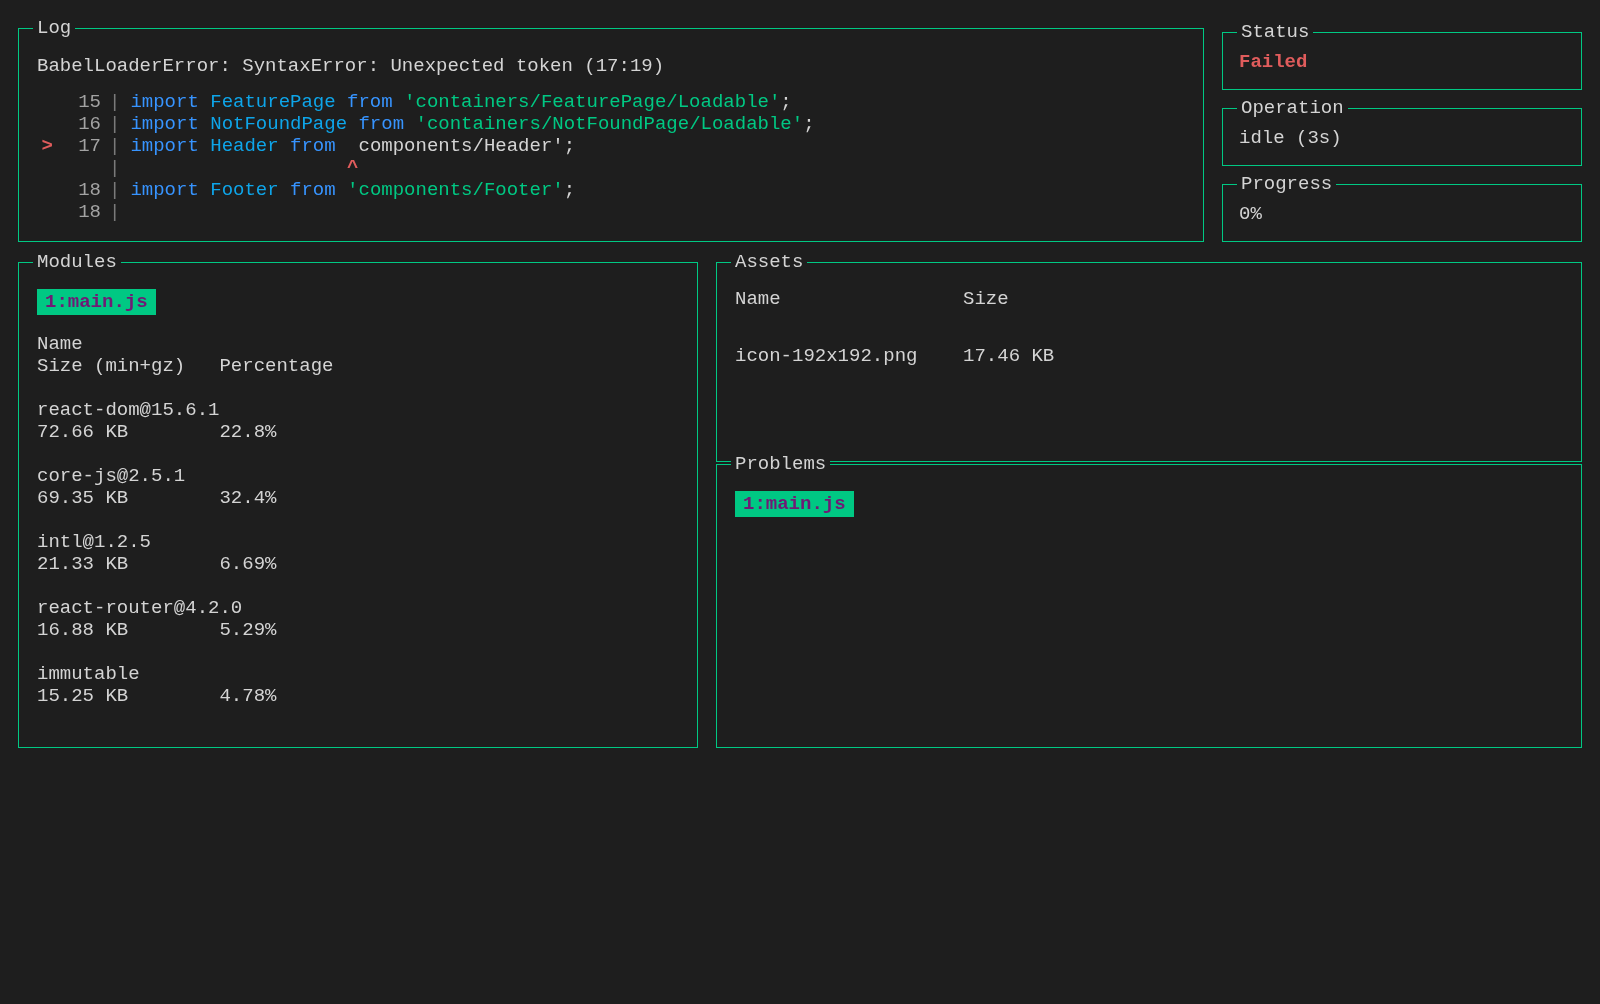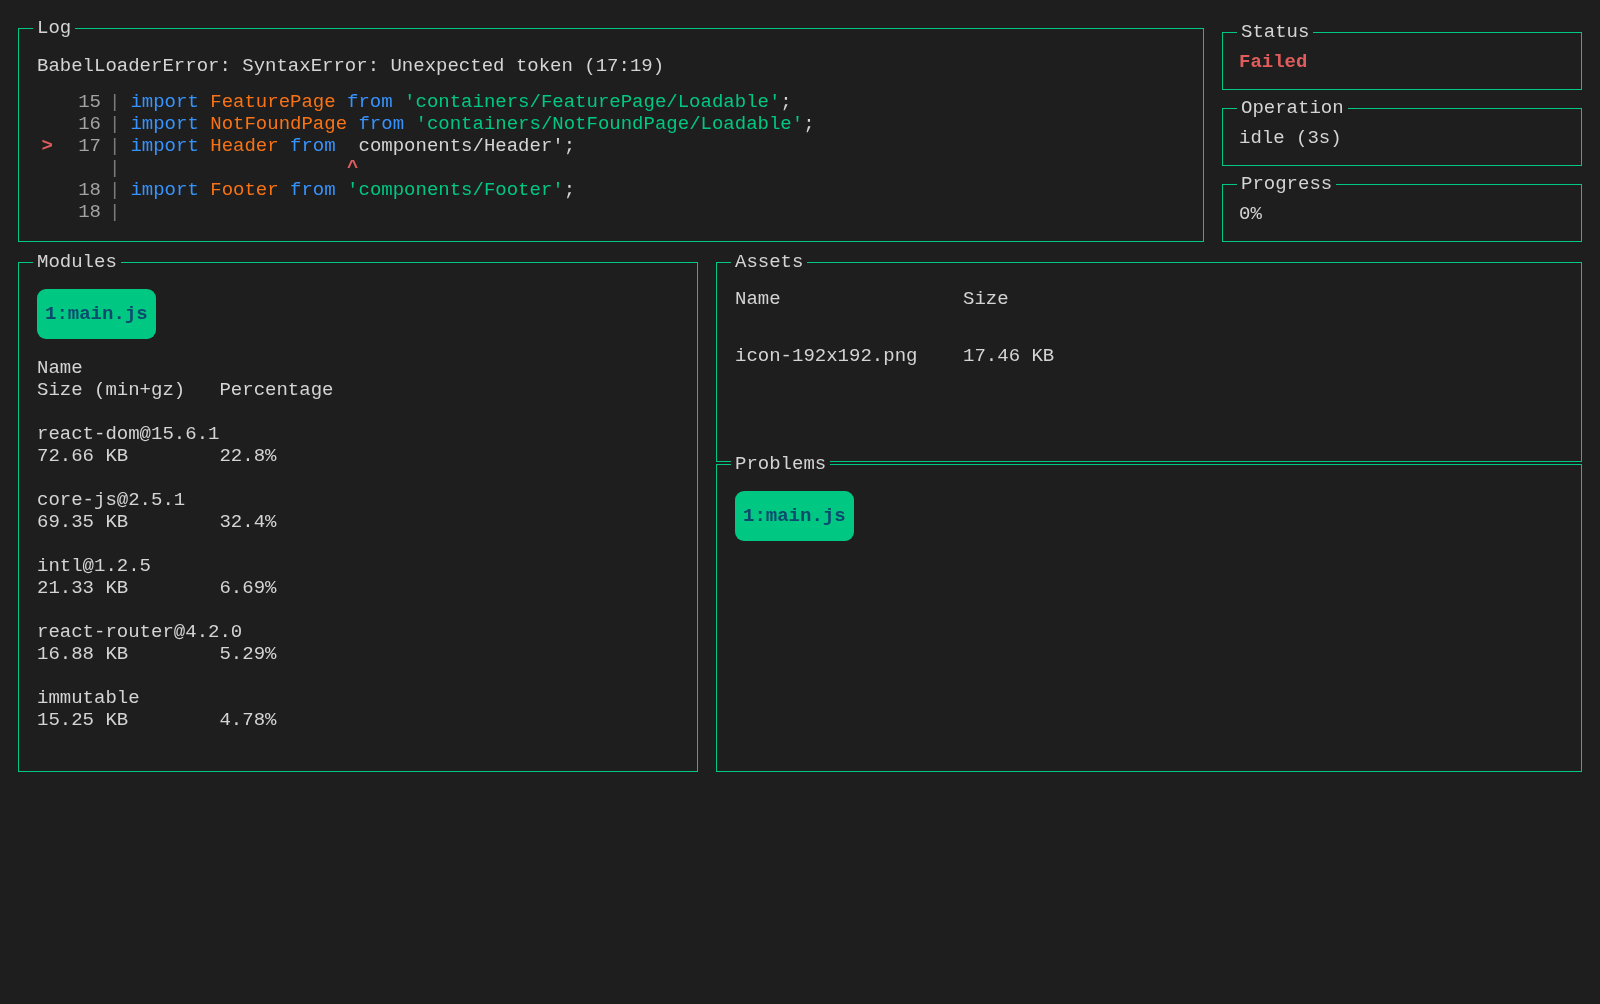--- a/index.html
+++ b/index.html
@@ -29,36 +29,35 @@
     .log-panel{ flex:1; }
     .side-col{ width:360px; display:flex; flex-direction:column; gap:8px;}
     .side-panel{ padding:18px 16px 16px 16px;}
     .status-val{ color:#e05c5c; font-weight:bold;}
     .err-line{ color:#d4d4d4; margin-bottom:14px; margin-top:4px;}
     .code-line{ display:flex; white-space:pre;}
     .lineno{ width:54px; text-align:right; color:#a3a3a3; padding-right:8px;}
     .bar{ color:#7a7a7a; padding-right:10px;}
     .gutter-mark{ width:18px; color:#e05c5c; text-align:right; padding-right:2px; font-weight:bold;}
     .kw{ color:#3794ff;}
-    .ident{ color:#f97316;}
+    .ident{ color:#0ea5e9;}
     .from{ color:#3794ff;}
     .str{ color:#00c883;}
     .plain{ color:#d4d4d4;}
     .caret-line .caret{ color:#e05c5c; font-weight:bold; padding-left: 0;}
     .row2{ display:flex; gap:18px; margin-top:10px;}
     .col-left{ width:680px;}
     .col-right{ flex:1; display:flex; flex-direction:column;}
     .tab{
       display:inline-block;
       background:#00c883;
-      color:#0c4a6e;
+      color:#701a75;
       font-weight:bold;
-      padding:14px 8px;
+      padding:2px 8px;
       margin:4px 0 18px 0;
-      border-radius:9px;
     }
     .mod-header{ white-space:pre; color:#d4d4d4; margin-bottom:22px;}
     .mod-item{ margin-bottom:22px; white-space:pre;}
     .assets-body{ white-space:pre; line-height:1.5;}
     .assets-panel{ min-height:200px;}
     .problems-panel{ flex:1; margin-top:2px;}
     .no-problems{ color:#00c883;}
   </style>
 </head>
 <body>

